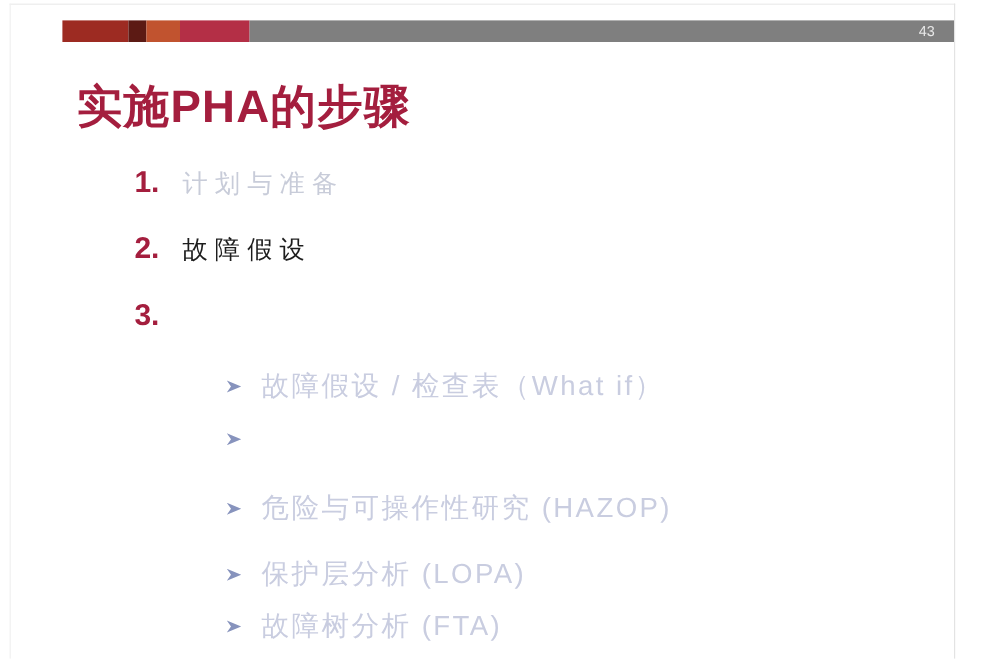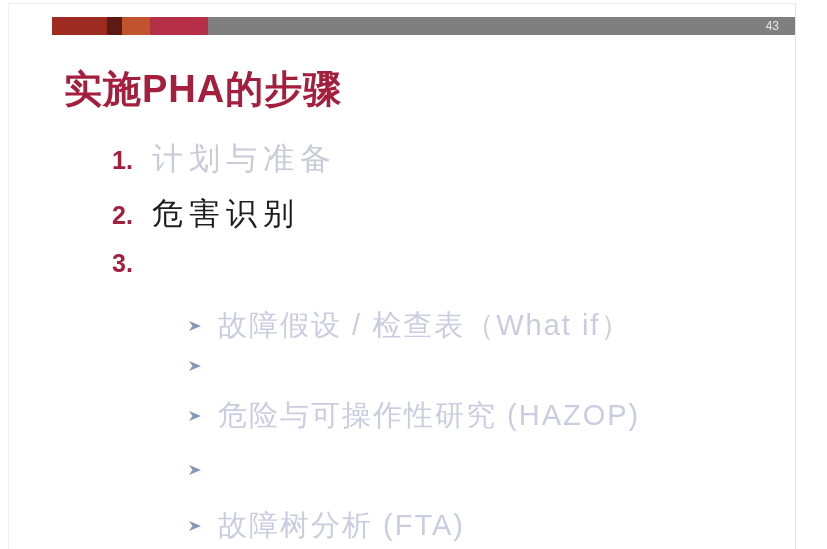--- a/index.html
+++ b/index.html
@@ -22,28 +22,28 @@
   .bar-gray { flex:1; display:flex; align-items:center; justify-content:flex-end; padding-right:16px; }
   .pagenum { color:#e8e8e8; font-size:12px; line-height:1; }
 
   
   .title { position:absolute; left:64px; top:64px; font-size:38px; font-weight:bold;
            letter-spacing:1px; white-space:nowrap; }
 
   
   .step { position:absolute; left:112px; display:flex; align-items:baseline; white-space:nowrap; }
   .step .num { font-size:25px; font-weight:bold; width:40px; flex:0 0 40px; }
-  .step .lbl { font-size:31px; letter-spacing:6px; }
+  .step .lbl { font-size:21px; letter-spacing:6px; }
   .lbl-inactive { color:#c8ccd9; }
   .lbl-active   { color:#1d1d1d; }
 
   
   .sub { position:absolute; left:188px; display:flex; align-items:center; white-space:nowrap; }
   .sub .arrow { width:14px; height:14px; margin-right:16px; display:inline-flex; align-items:center; }
-  .sub .sublbl { font-size:29px; letter-spacing:2px; color:#c9cde0; }
+  .sub .sublbl { font-size:23px; letter-spacing:2px; color:#c9cde0; }
 </style>
 </head>
 <body>
 
 <div class="edge edge-top"></div>
 <div class="edge edge-left"></div>
 <div class="edge edge-right"></div>
 
 <div class="header-bar">
   <span class="blk b1" style="background-color: rgb(157, 43, 34);"></span>
@@ -56,55 +56,56 @@
 </div>
 
 <h1 class="title" style="color: rgb(164, 30, 62);">实施PHA的步骤</h1>
 
 <div class="step" style="top:138px">
   <span class="num" style="color: rgb(164, 30, 62);">1.</span>
   <span class="lbl lbl-inactive">计划与准备</span>
 </div>
 <div class="step" style="top:193px">
   <span class="num" style="color: rgb(164, 30, 62);">2.</span>
-  <span class="lbl lbl-active">危害识别</span>
+  <span class="lbl lbl-active">故障假设</span>
 </div>
 <div class="step" style="top:249px">
   <span class="num" style="color: rgb(164, 30, 62);">3.</span>
 </div>
 
 <div class="sub" style="top:306px">
   <span class="arrow">
     <svg width="14" height="14" viewBox="0 0 14 14">
         <polygon points="1,2 13,7 1,12 4.5,7" fill="#8793bd"></polygon>
       </svg>
   </span>
   <span class="sublbl">故障假设 / 检查表（What if）</span>
 </div>
 <div class="sub" style="top:359px">
   <span class="arrow">
     <svg width="14" height="14" viewBox="0 0 14 14">
         <polygon points="1,2 13,7 1,12 4.5,7" fill="#8793bd"></polygon>
       </svg>
   </span>
 </div>
-<div class="sub" style="top:396px">
+<div class="sub" style="top:408px">
   <span class="arrow">
     <svg width="14" height="14" viewBox="0 0 14 14">
         <polygon points="1,2 13,7 1,12 4.5,7" fill="#8793bd"></polygon>
       </svg>
   </span>
   <span class="sublbl">危险与可操作性研究 (HAZOP)</span>
 </div>
 <div class="sub" style="top:463px">
   <span class="arrow">
     <svg width="14" height="14" viewBox="0 0 14 14">
         <polygon points="1,2 13,7 1,12 4.5,7" fill="#8793bd"></polygon>
       </svg>
   </span>
+  <span class="sublbl">保护层分析 (LOPA)</span>
 </div>
 <div class="sub" style="top:506px">
   <span class="arrow">
     <svg width="14" height="14" viewBox="0 0 14 14">
         <polygon points="1,2 13,7 1,12 4.5,7" fill="#8793bd"></polygon>
       </svg>
   </span>
   <span class="sublbl">故障树分析 (FTA)</span>
 </div>
 

